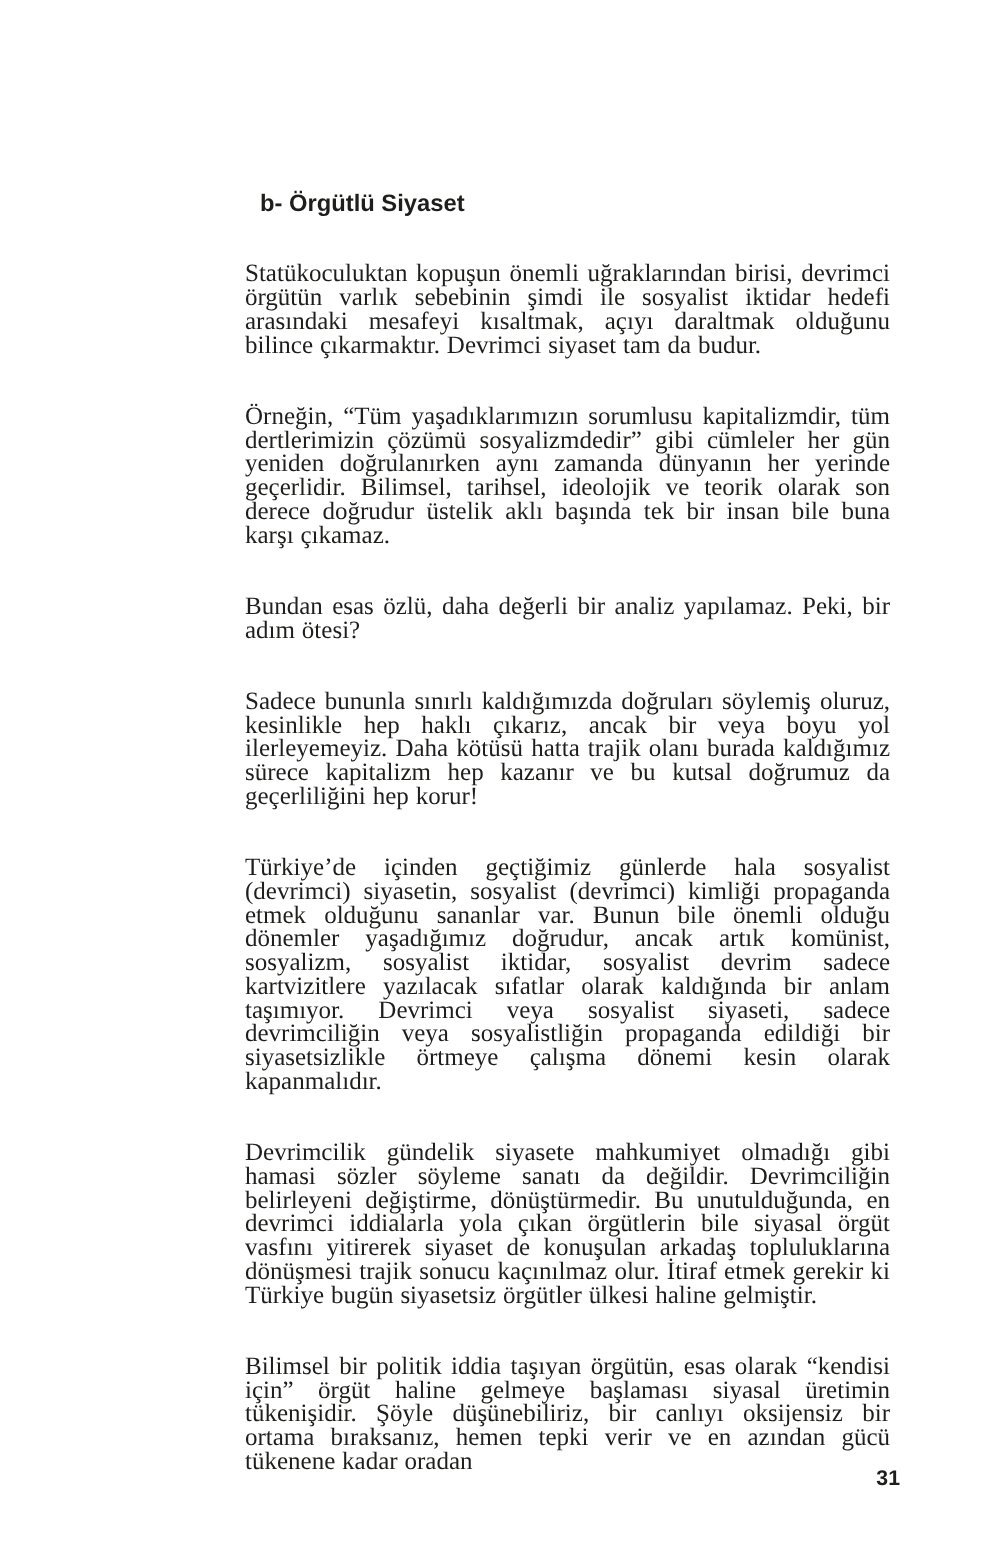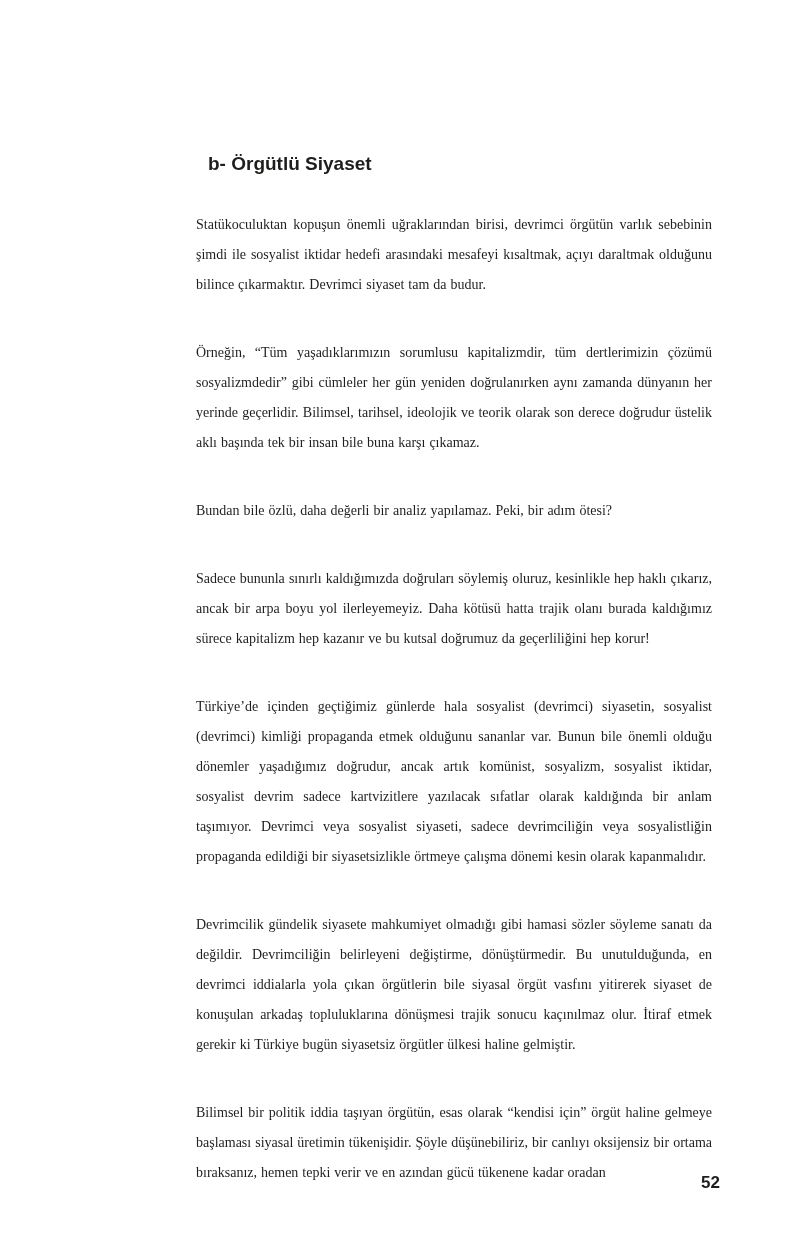--- a/index.html
+++ b/index.html
@@ -32,22 +32,22 @@
     .section-heading {
       font-family: "Liberation Sans", sans-serif;
       font-weight: 700;
       font-size: 19px;
       line-height: 24px;
       color: #1e1e1c;
       margin: 0 0 6px 12px;
     }
 
     .body-paragraph {
-      font-size: 14px;
-      line-height: 30px;
+      font-size: 20px;
+      line-height: 19px;
       text-align: justify;
       margin: 0 0 10px 0;
       color: #1e1e1c;
       word-spacing: 0.5px;
     }
 
     .page-number {
       position: absolute;
       right: 92px;
       bottom: 62px;
@@ -60,22 +60,22 @@
 </head>
 <body>
 
 <div class="book-page">
   <div class="content">
 
     <h2 class="section-heading">b- Örgütlü Siyaset</h2>
 
     <p class="body-paragraph">Statükoculuktan kopuşun önemli uğraklarından birisi, devrimci örgütün varlık sebebinin şimdi ile sosyalist iktidar hedefi arasındaki mesafeyi kısaltmak, açıyı daraltmak olduğunu bilince çıkarmaktır. Devrimci siyaset tam da budur.</p>
     <p class="body-paragraph">Örneğin, “Tüm yaşadıklarımızın sorumlusu kapitalizmdir, tüm dertlerimizin çözümü sosyalizmdedir” gibi cümleler her gün yeniden doğrulanırken aynı zamanda dünyanın her yerinde geçerlidir. Bilimsel, tarihsel, ideolojik ve teorik olarak son derece doğrudur üstelik aklı başında tek bir insan bile buna karşı çıkamaz.</p>
-    <p class="body-paragraph">Bundan bile özlü, daha değerli bir analiz yapılamaz. Peki, bir adım ötesi?</p>
-    <p class="body-paragraph">Sadece bununla sınırlı kaldığımızda doğruları söylemiş oluruz, kesinlikle hep haklı çıkarız, ancak bir arpa boyu yol ilerleyemeyiz. Daha kötüsü hatta trajik olanı burada kaldığımız sürece kapitalizm hep kazanır ve bu kutsal doğrumuz da geçerliliğini hep korur!</p>
+    <p class="body-paragraph">Bundan esas özlü, daha değerli bir analiz yapılamaz. Peki, bir adım ötesi?</p>
+    <p class="body-paragraph">Sadece bununla sınırlı kaldığımızda doğruları söylemiş oluruz, kesinlikle hep haklı çıkarız, ancak bir veya boyu yol ilerleyemeyiz. Daha kötüsü hatta trajik olanı burada kaldığımız sürece kapitalizm hep kazanır ve bu kutsal doğrumuz da geçerliliğini hep korur!</p>
     <p class="body-paragraph">Türkiye’de içinden geçtiğimiz günlerde hala sosyalist (devrimci) siyasetin, sosyalist (devrimci) kimliği propaganda etmek olduğunu sananlar var. Bunun bile önemli olduğu dönemler yaşadığımız doğrudur, ancak artık komünist, sosyalizm, sosyalist iktidar, sosyalist devrim sadece kartvizitlere yazılacak sıfatlar olarak kaldığında bir anlam taşımıyor. Devrimci veya sosyalist siyaseti, sadece devrimciliğin veya sosyalistliğin propaganda edildiği bir siyasetsizlikle örtmeye çalışma dönemi kesin olarak kapanmalıdır.</p>
     <p class="body-paragraph">Devrimcilik gündelik siyasete mahkumiyet olmadığı gibi hamasi sözler söyleme sanatı da değildir. Devrimciliğin belirleyeni değiştirme, dönüştürmedir. Bu unutulduğunda, en devrimci iddialarla yola çıkan örgütlerin bile siyasal örgüt vasfını yitirerek siyaset de konuşulan arkadaş topluluklarına dönüşmesi trajik sonucu kaçınılmaz olur. İtiraf etmek gerekir ki Türkiye bugün siyasetsiz örgütler ülkesi haline gelmiştir.</p>
     <p class="body-paragraph">Bilimsel bir politik iddia taşıyan örgütün, esas olarak “kendisi için” örgüt haline gelmeye başlaması siyasal üretimin tükenişidir. Şöyle düşünebiliriz, bir canlıyı oksijensiz bir ortama bıraksanız, hemen tepki verir ve en azından gücü tükenene kadar oradan</p>
 
   </div>
 
-  <div class="page-number">52</div>
+  <div class="page-number">31</div>
 </div>
 
 </body></html>

